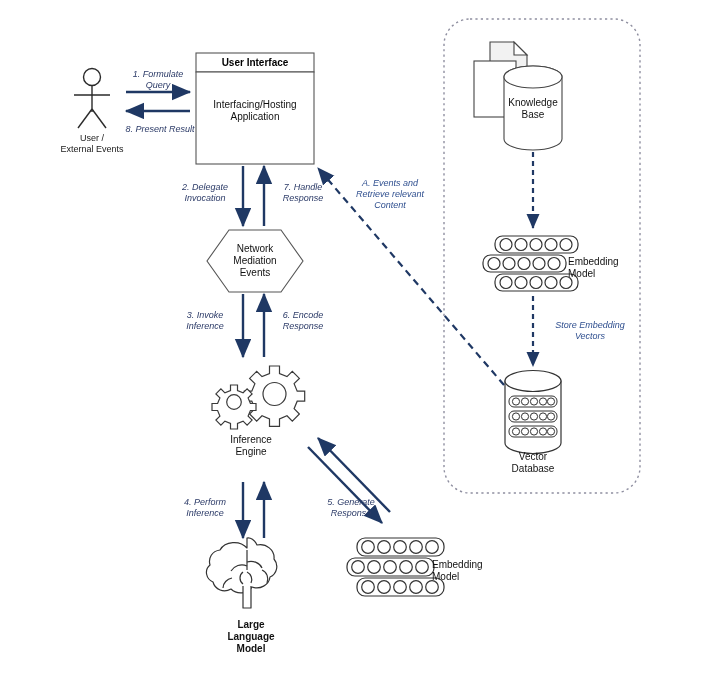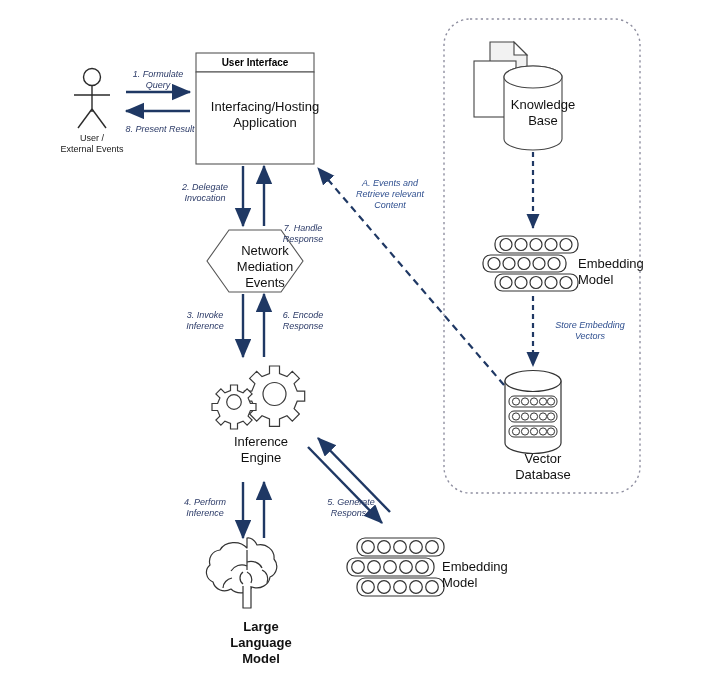--- a/index.html
+++ b/index.html
@@ -4,21 +4,21 @@
 <style>
   html,body{margin:0;padding:0;background:#ffffff;}
   body{width:719px;height:684px;font-family:"Liberation Sans",sans-serif;overflow:hidden;}
   #stage{position:relative;width:719px;height:684px;}
   svg#diagram{position:absolute;left:0;top:0;width:719px;height:684px;}
   .lbl{position:absolute;text-align:center;color:#000000;font-family:"Liberation Sans",sans-serif;line-height:1.22;white-space:pre-line;}
   .lbl-black{font-size:9px;color:#1a1a1a;}
   .lbl-bold{font-size:10px;font-weight:bold;color:#000;}
   .lbl-step{font-size:9px;font-style:italic;color:#2b3a67;}
   .lbl-blue{font-size:9px;font-style:italic;color:#2f4f8f;}
-  .lbl-mid{font-size:13px;color:#111;margin-left:10px;}
+  .lbl-mid{font-size:10px;color:#111;}
 </style>
 </head>
 <body>
 
 <div id="stage">
 
   <svg id="diagram" viewBox="0 0 719 684">
     <defs>
       <marker id="ah" markerWidth="9" markerHeight="9" refX="7.5" refY="3.4" orient="auto">
         <path d="M0,0 L8,3.4 L0,6.8 z" fill="#1F3864"></path>
@@ -197,21 +197,21 @@
 Model</div>
 
   <div class="lbl lbl-mid" style="left:498px;top:451px;width:70px;">Vector
 Database</div>
 
   <div class="lbl lbl-step" style="left:118px;top:69px;width:80px;">1. Formulate
 Query</div>
   <div class="lbl lbl-step" style="left:112px;top:124px;width:96px;">8. Present Result</div>
   <div class="lbl lbl-step" style="left:168px;top:182px;width:74px;">2. Delegate
 Invocation</div>
-  <div class="lbl lbl-step" style="left:266px;top:182px;width:74px;margin-top:41px;">7. Handle
+  <div class="lbl lbl-step" style="left:266px;top:182px;width:74px;">7. Handle
 Response</div>
   <div class="lbl lbl-step" style="left:168px;top:310px;width:74px;">3. Invoke
 Inference</div>
   <div class="lbl lbl-step" style="left:266px;top:310px;width:74px;">6. Encode
 Response</div>
   <div class="lbl lbl-step" style="left:168px;top:497px;width:74px;">4. Perform
 Inference</div>
   <div class="lbl lbl-step" style="left:266px;top:497px;width:74px;padding-left:48px;">5. Generate
 Response</div>
   <div class="lbl lbl-blue" style="left:334px;top:178px;width:112px;">A. Events and

